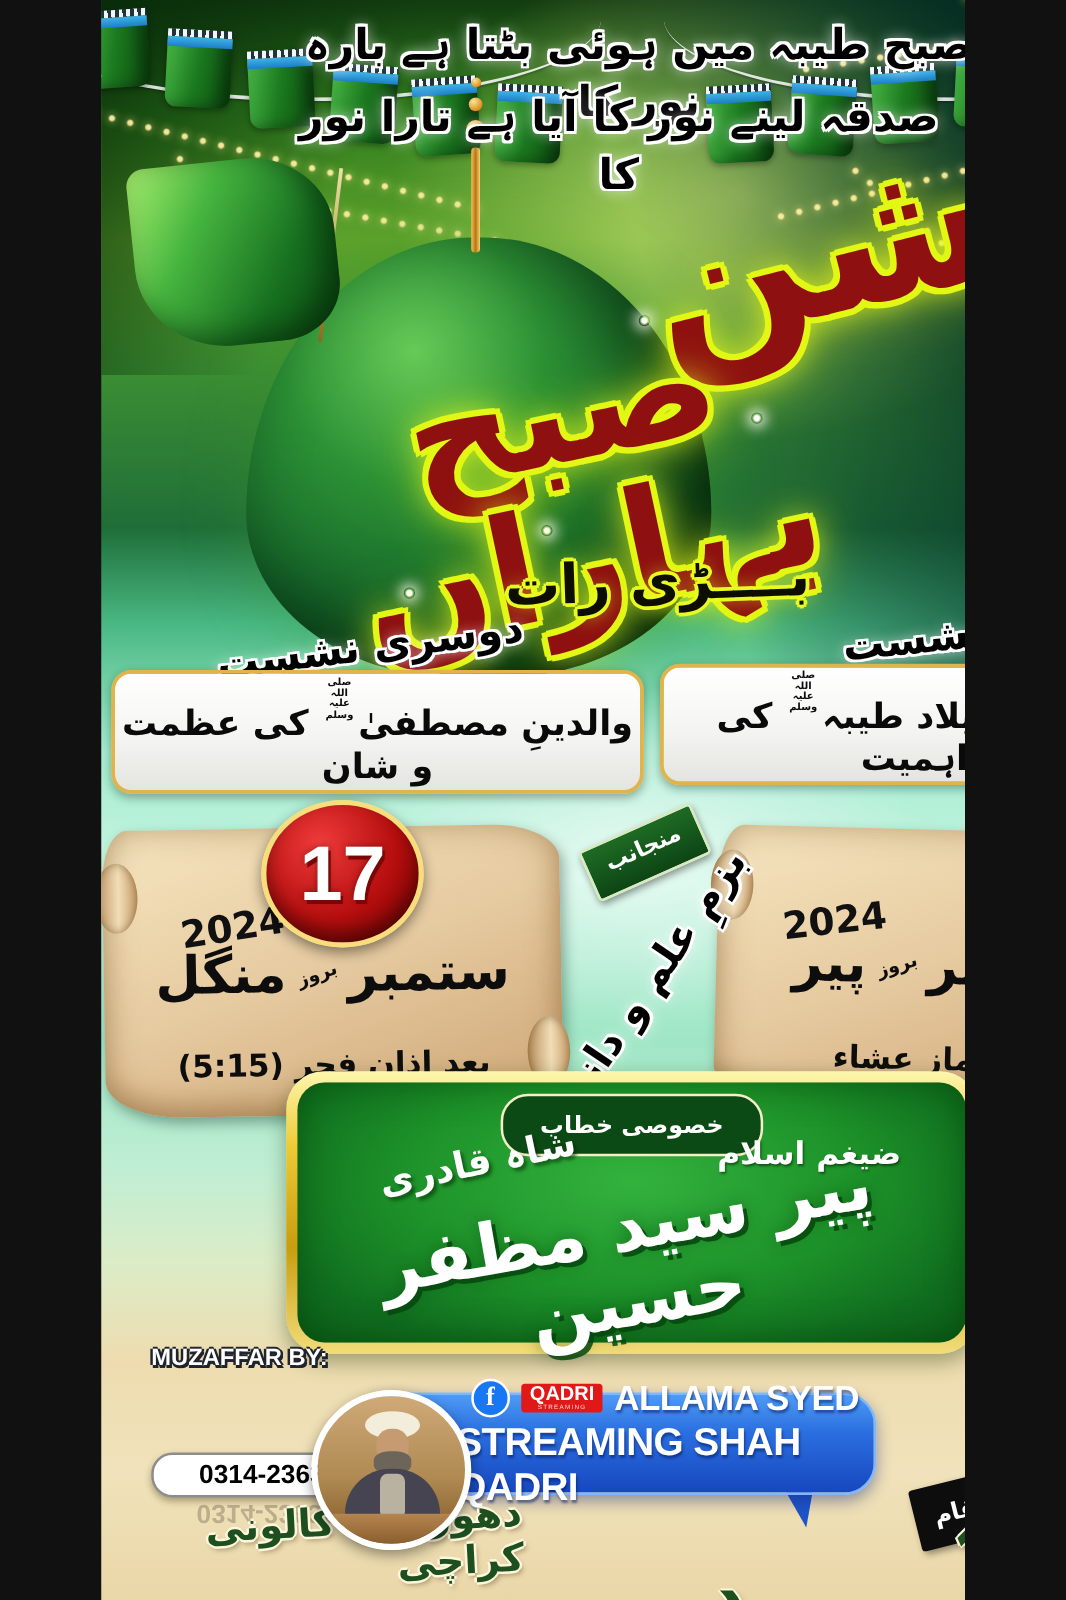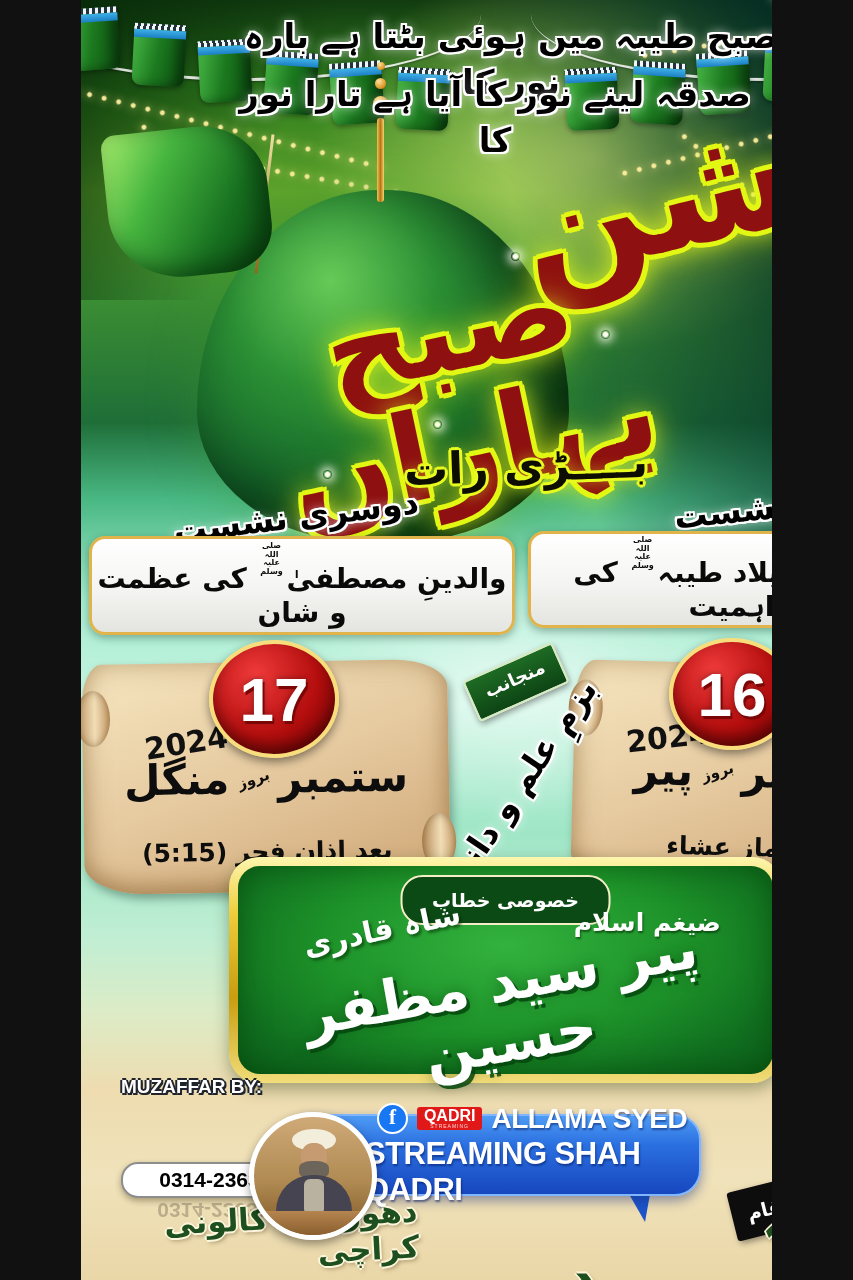--- a/index.html
+++ b/index.html
@@ -216,23 +216,20 @@
     <div class="curl" style="left:-6px;top:20px;"></div>
     <div class="curl" style="right:-6px;bottom:16px;"></div>
     <div class="scroll-year urdu" style="position:absolute;left:52px;top:58px;transform:rotate(-8deg);">2024</div>
     <div class="scroll-row" style="top:84px;">
       <span class="scroll-month urdu">ستمبر</span>
       <span class="scroll-broz urdu">بروز</span>
       <span class="scroll-month urdu">پیر</span>
     </div>
     <div class="scroll-time urdu" style="position:absolute;left:0;right:0;bottom:24px;">بعد نماز عشاء</div>
   </div>
-  <div class="day-circle" style="left:588px;top:638px;width:118px;height:104px;z-index:7;">
-    <span class="day-num">16</span>
-  </div>
 
   <div class="scroll" style="left:2px;top:662px;width:366px;height:230px;transform:rotate(-1deg);z-index:6;">
     <div class="curl" style="left:-6px;top:26px;"></div>
     <div class="curl" style="right:-6px;bottom:20px;"></div>
     <div class="scroll-year urdu" style="position:absolute;left:62px;top:62px;transform:rotate(-8deg);">2024</div>
     <div class="scroll-row" style="top:92px;">
       <span class="scroll-month urdu">ستمبر</span>
       <span class="scroll-broz urdu">بروز</span>
       <span class="scroll-month urdu">منگل</span>
     </div>

